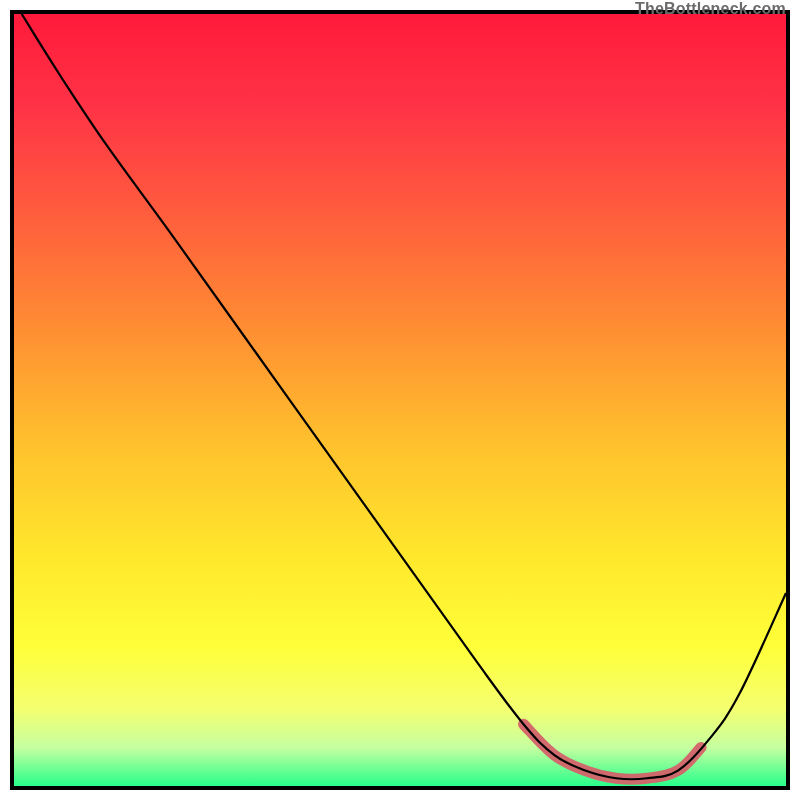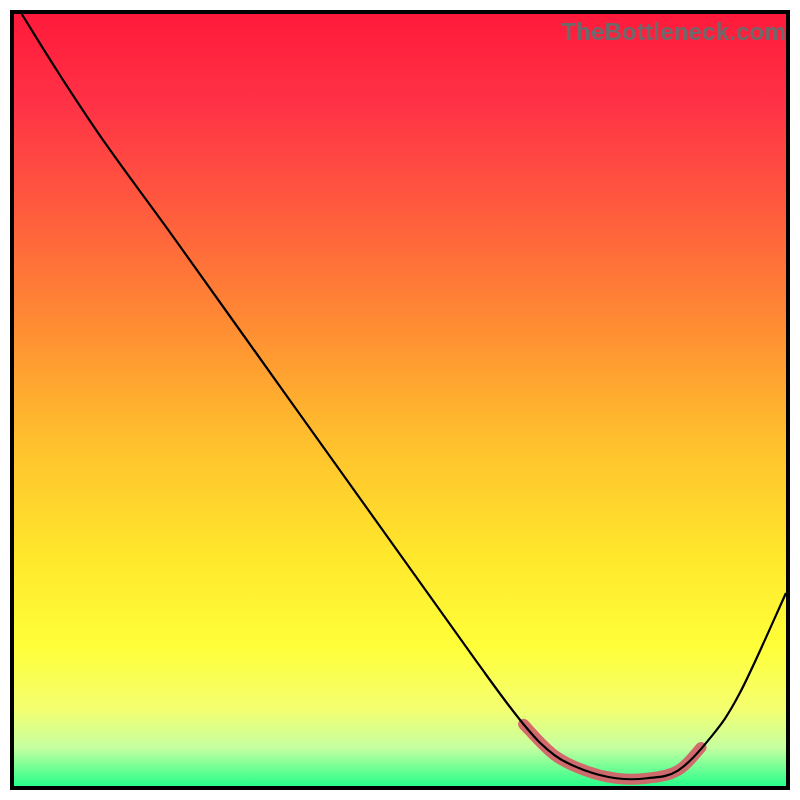--- a/index.html
+++ b/index.html
@@ -20,23 +20,23 @@
     position: absolute;
     left: 10px;
     top: 10px;
     width: 780px;
     height: 780px;
     border: 4px solid #000;
     box-sizing: border-box;
   }
   .watermark {
     position: absolute;
-    top: 18px;
+    top: 0;
     right: 14px;
-    font-size: 24px;
+    font-size: 16px;
     font-weight: bold;
     color: #6b6b6b;
     z-index: 5;
     user-select: none;
     letter-spacing: 0.2px;
   }
   svg {
     position: absolute;
     left: 0;
     top: 0;

